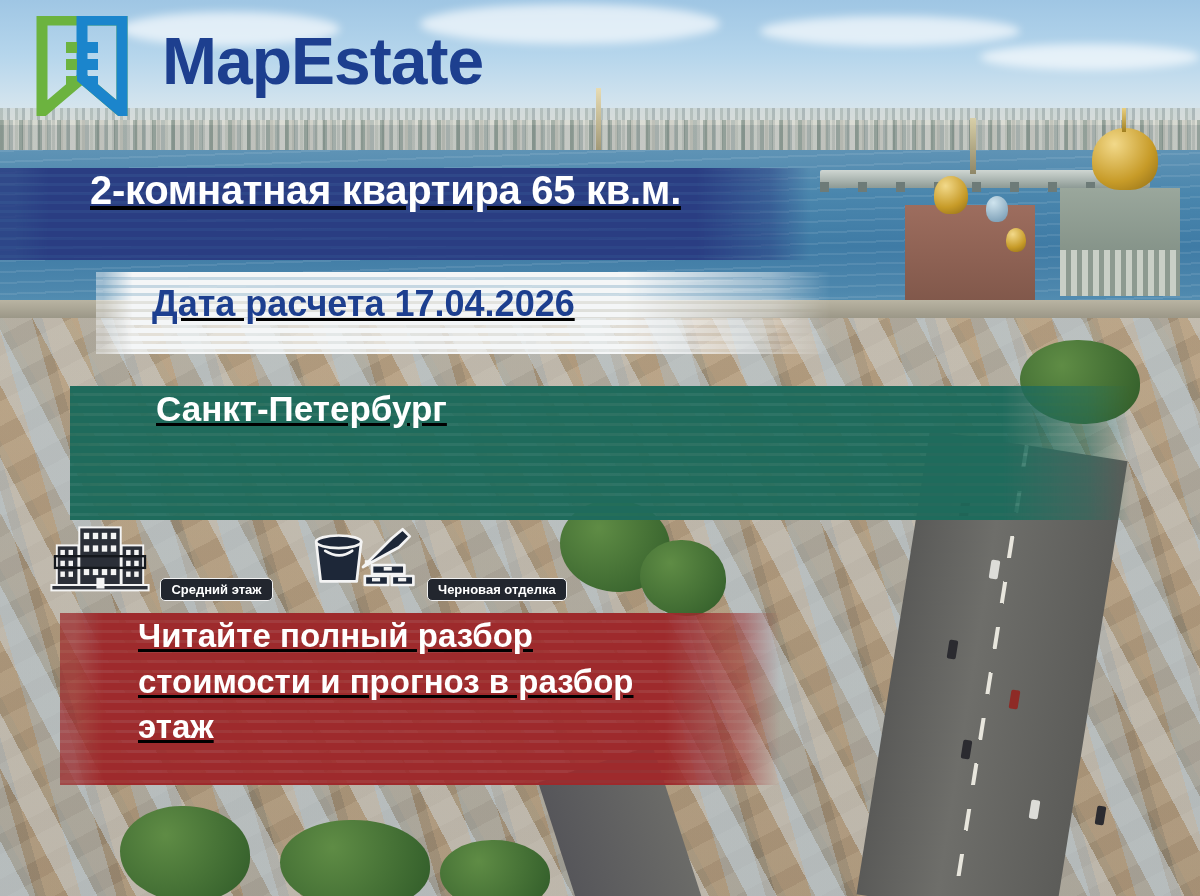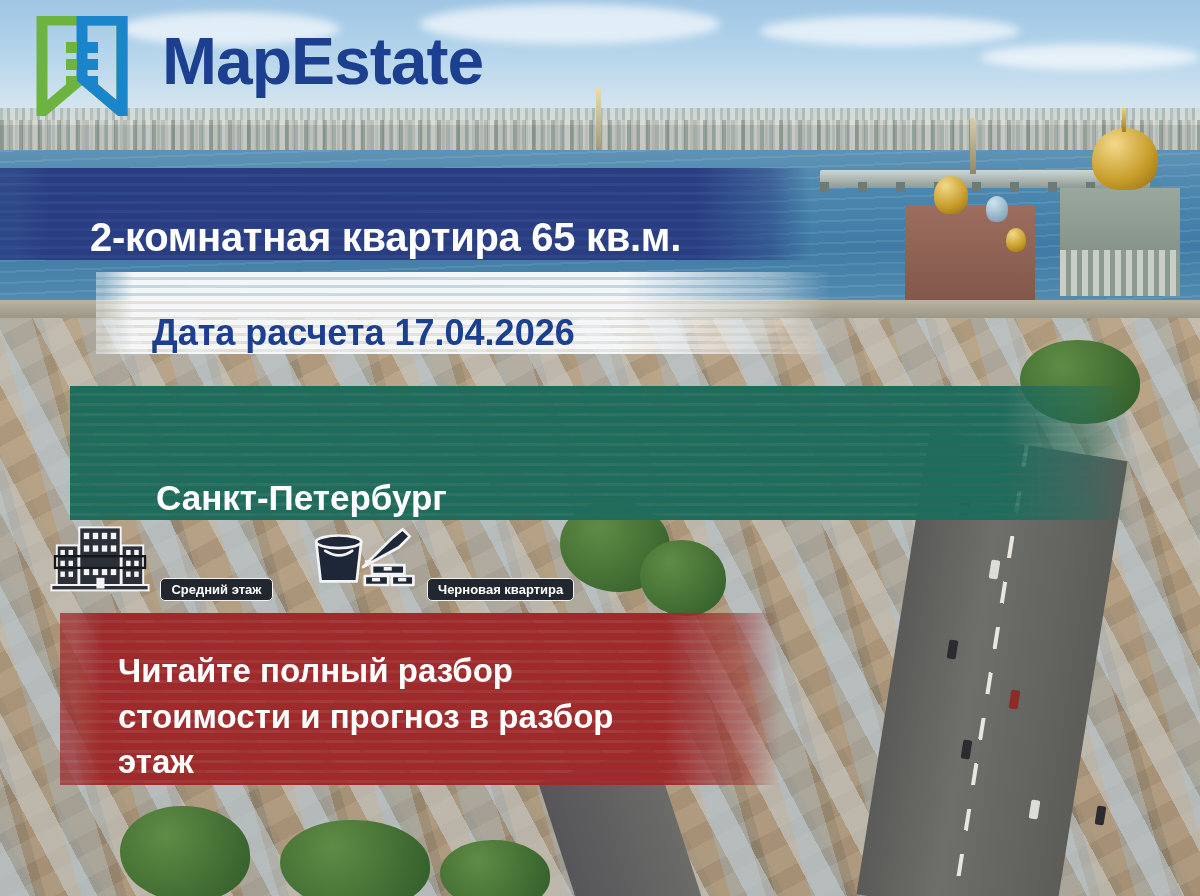--- a/index.html
+++ b/index.html
@@ -139,21 +139,21 @@
     font-size:66px; font-weight:bold; letter-spacing:-1px; line-height:1;
     color:#1d3f8f; white-space:nowrap;
   }
   .logo-tag{
     position:absolute; left:130px; top:86px;
     font-size:17px; font-weight:bold; letter-spacing:1.4px;
     color:#3d8fcc; white-space:nowrap;
   }
 
   
-  .banner{ position:absolute; z-index:20; display:flex; align-items:flex-end; }
+  .banner{ position:absolute; z-index:20; display:flex; align-items:flex-start;text-decoration:underline; }
   .brush{ position:absolute; inset:0; }
 
   
   .band-blue{ left:0; top:168px; width:810px; height:92px; }
   .band-blue .brush{
     background:#2a3d82;
     -webkit-mask-image:
       linear-gradient(90deg, rgba(0,0,0,.85) 0 2%, #000 6% 86%, rgba(0,0,0,.55) 95%, rgba(0,0,0,0) 100%),
       repeating-linear-gradient(180deg, #000 0 6px, rgba(0,0,0,.86) 6px 9px);
     -webkit-mask-composite:source-in;
@@ -211,21 +211,21 @@
       linear-gradient(90deg, rgba(0,0,0,.75) 0 2%, #000 6% 84%, rgba(0,0,0,.5) 95%, rgba(0,0,0,0) 100%),
       repeating-linear-gradient(180deg, #000 0 7px, rgba(0,0,0,.88) 7px 10px);
     -webkit-mask-composite:source-in;
     mask-image:
       linear-gradient(90deg, rgba(0,0,0,.75) 0 2%, #000 6% 84%, rgba(0,0,0,.5) 95%, rgba(0,0,0,0) 100%),
       repeating-linear-gradient(180deg, #000 0 7px, rgba(0,0,0,.88) 7px 10px);
     mask-composite:intersect;
   }
   .band-red .txt{
     position:relative; z-index:2; color:#fff; font-size:33px; font-weight:bold;
-    padding-left:58px; line-height:1.38;
+    padding-left:78px; line-height:1.38;
   }
 
   
   .badges{ position:absolute; left:44px; top:522px; z-index:25; display:flex; align-items:flex-end; gap:30px; }
   .badge{ position:relative; text-align:center; }
   .badge-label{
     display:inline-block; background:#22262e; color:#fff;
     font-size:13px; font-weight:bold; padding:3px 10px; border-radius:5px;
     border:1.5px solid #f2f2f2; white-space:nowrap; margin-top:-6px;
   }
@@ -373,21 +373,21 @@
           <path d="M60 50 L92 18 L104 8 L112 16 L100 28 Z"></path>
         </g>
         <path d="M18 32 q16 10 30 0" fill="none" stroke="#f4f4f4" stroke-width="3" stroke-linecap="round"></path>
         <g fill="#f4f4f4">
           <rect x="70" y="62" width="9" height="4"></rect>
           <rect x="99" y="62" width="9" height="4"></rect>
           <rect x="83" y="50" width="9" height="4"></rect>
         </g>
       </svg>
     </span>
-    <div class="badge-label">Черновая квартира</div>
+    <div class="badge-label">Черновая отделка</div>
   </div>
 
 </div>
 
 <div class="banner band-red">
   <span class="brush"></span>
   <span class="txt">
     <span>Читайте полный разбор</span><br>
     <span>стоимости и прогноз в разбор</span><br>
     <span>этаж</span>

